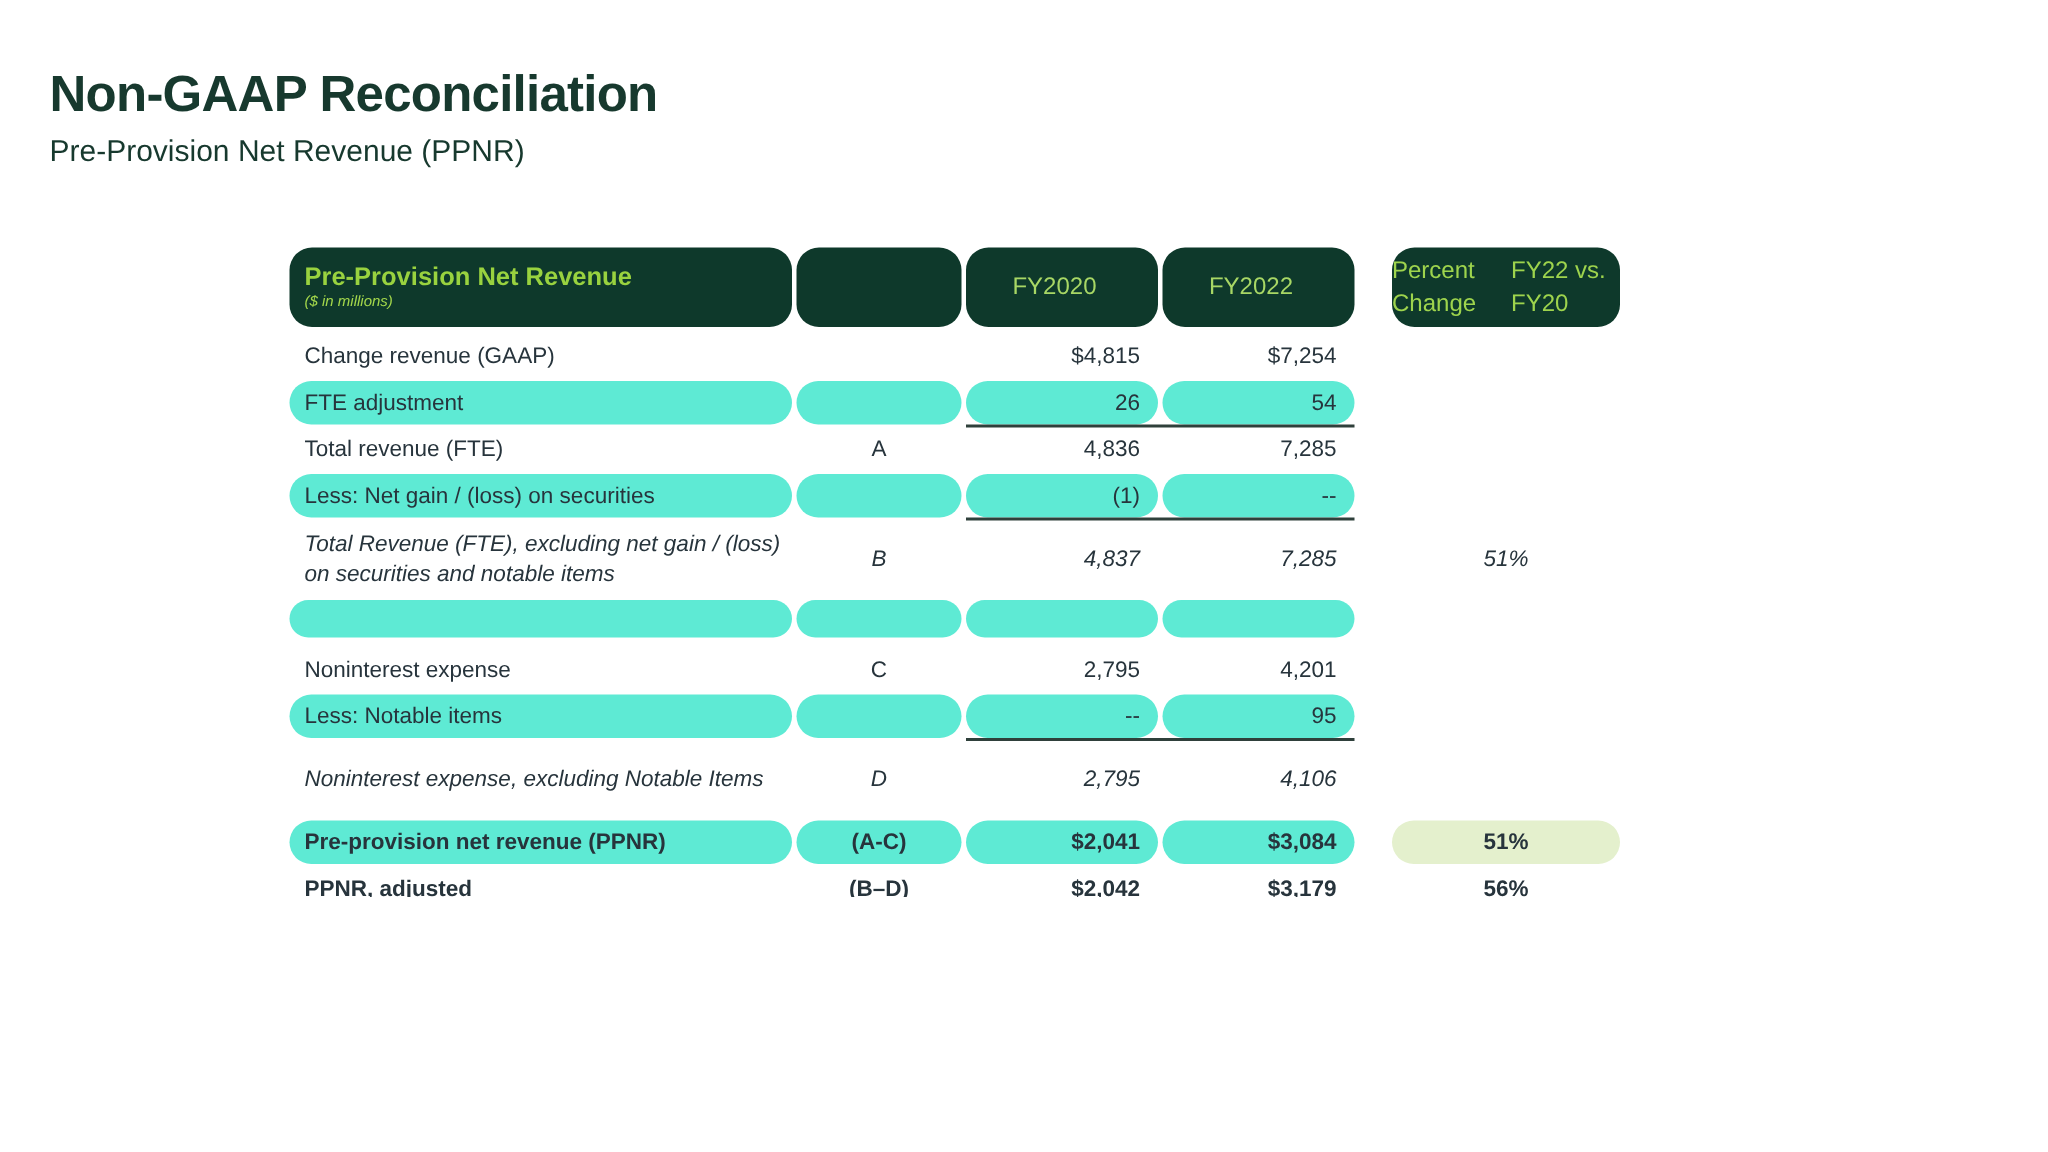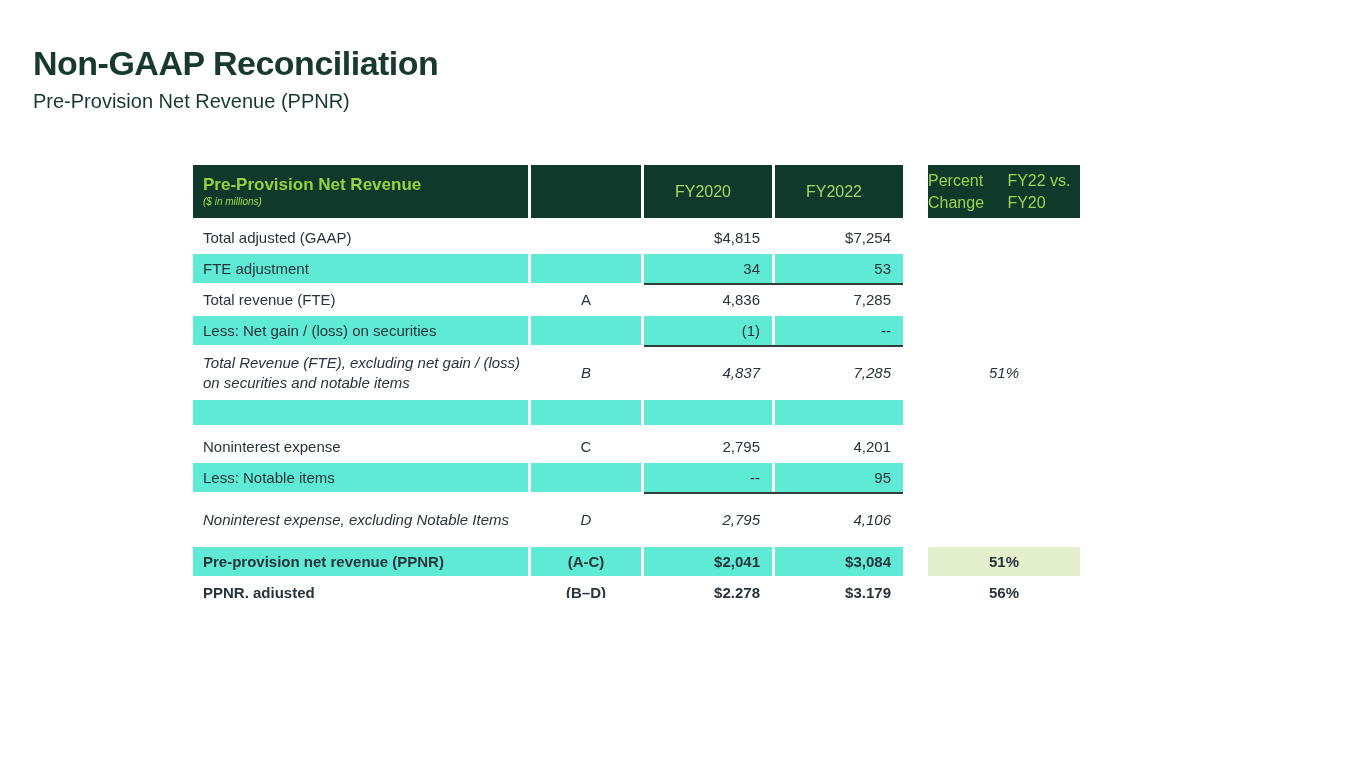--- a/index.html
+++ b/index.html
@@ -14,21 +14,21 @@
   .subtitle{
     position:absolute;left:33px;top:90px;font-size:20px;font-weight:400;
     color:#17392e;
   }
   .tablewrap{position:absolute;left:193px;top:165px;width:890px;}
   .hrow,.row{display:flex;align-items:stretch;}
   .hrow{height:53px;margin-bottom:5px;}
   .row{height:29px;margin-bottom:2px;position:relative;font-size:15px;}
   .row.tall{height:51px;font-style:italic;}
   .row.empty{height:25px;margin-bottom:7px;}
-  .cell{box-sizing:border-box;display:flex;align-items:center;}
+  .cell{box-sizing:border-box;display:flex;align-items:center;border-radius:15px;}
   .c-label{width:335px;padding-left:10px;justify-content:flex-start;line-height:1.3;}
   .c-ref{width:110px;margin-left:3px;justify-content:center;}
   .c-fy{width:128px;margin-left:3px;justify-content:flex-end;padding-right:12px;}
   .c-pct{width:152px;margin-left:25px;justify-content:center;}
   .hcell{background:#0e392b;}
   .hcell.c-label{flex-direction:column;align-items:flex-start;justify-content:center;}
   .htitle{font-size:17px;font-weight:700;color:#99d23f;line-height:1.2;}
   .hsub{font-size:10px;font-style:italic;color:#a4d84b;line-height:1.2;}
   .hfy{justify-content:center;padding-right:10px;font-size:16px;color:#a8d765;text-align:right;}
   .hpct{justify-content:center;align-items:center;
@@ -62,32 +62,32 @@
       <div class="cell c-ref hcell"></div>
       <div class="cell c-fy hcell hfy">FY2020</div>
       <div class="cell c-fy hcell hfy">FY2022</div>
       <div class="cell c-pct hcell hpct">
         <div>Percent Change</div>
         <div>FY22 vs. FY20</div>
       </div>
     </div>
 
     <div class="row">
-      <div class="cell c-label">Total adjusted (GAAP)</div>
+      <div class="cell c-label">Change revenue (GAAP)</div>
       <div class="cell c-ref"></div>
       <div class="cell c-fy">$4,815</div>
       <div class="cell c-fy">$7,254</div>
       <div class="cell c-pct"></div>
     </div>
 
     <div class="row green underline">
       <div class="cell c-label">FTE adjustment</div>
       <div class="cell c-ref"></div>
-      <div class="cell c-fy">34</div>
-      <div class="cell c-fy">53</div>
+      <div class="cell c-fy">26</div>
+      <div class="cell c-fy">54</div>
       <div class="cell c-pct"></div>
     </div>
 
     <div class="row">
       <div class="cell c-label">Total revenue (FTE)</div>
       <div class="cell c-ref">A</div>
       <div class="cell c-fy">4,836</div>
       <div class="cell c-fy">7,285</div>
       <div class="cell c-pct"></div>
     </div>
@@ -144,21 +144,21 @@
       <div class="cell c-label">Pre-provision net revenue (PPNR)</div>
       <div class="cell c-ref">(A-C)</div>
       <div class="cell c-fy">$2,041</div>
       <div class="cell c-fy">$3,084</div>
       <div class="cell c-pct">51%</div>
     </div>
 
     <div class="row bold">
       <div class="cell c-label">PPNR, adjusted</div>
       <div class="cell c-ref">(B–D)</div>
-      <div class="cell c-fy">$2,278</div>
+      <div class="cell c-fy">$2,042</div>
       <div class="cell c-fy">$3,179</div>
       <div class="cell c-pct">56%</div>
     </div>
 
   </div>
 
   <div class="logo">
     <span style="display:inline-flex;">
       <svg width="27" height="27" viewBox="0 0 34 30" xmlns="http://www.w3.org/2000/svg">
         <rect x="0" y="10" width="2.2" height="10" fill="#123a2c"></rect>

